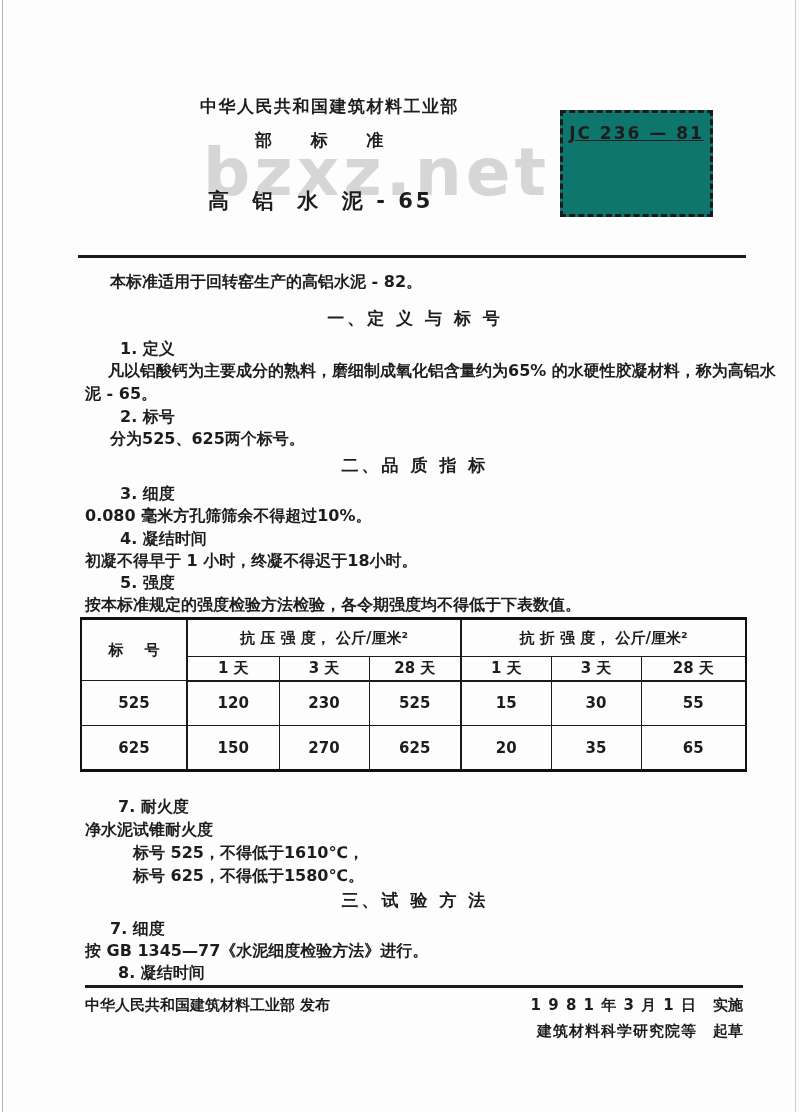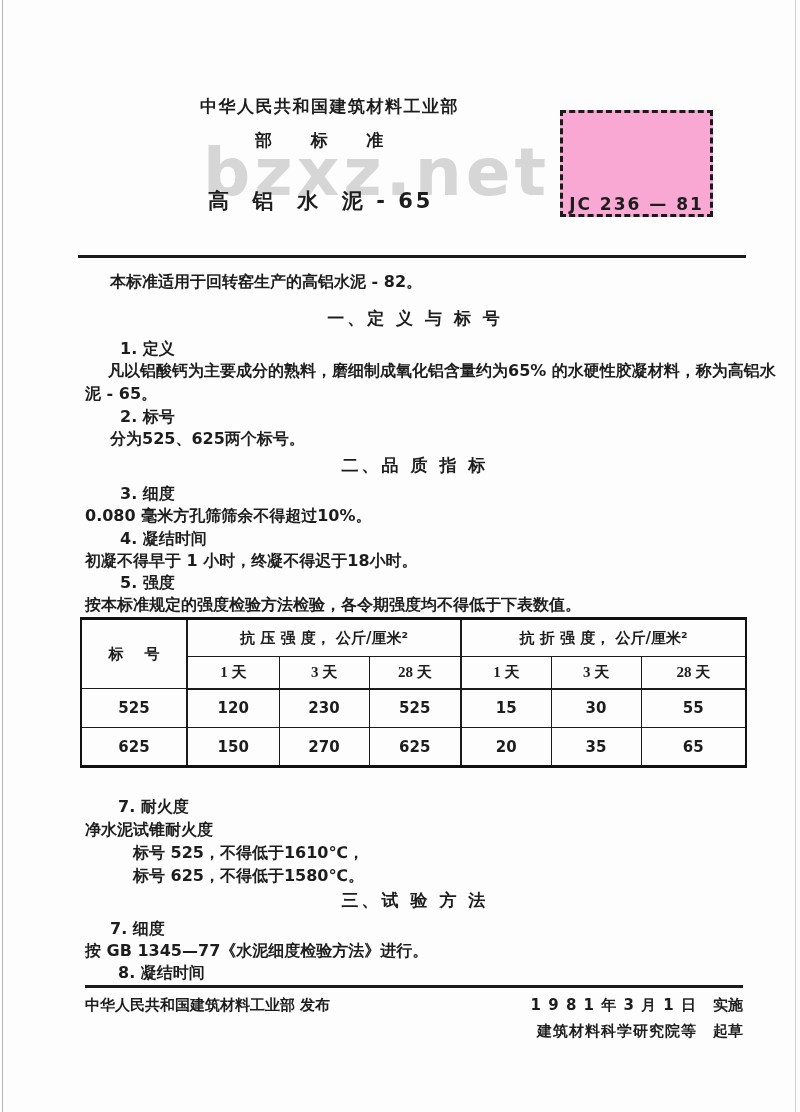--- a/index.html
+++ b/index.html
@@ -25,44 +25,45 @@
   .doctype  { left: 255px; top: 130px; font-size: 17px; font-weight: 700; letter-spacing: 3px; }
   .doctitle { left: 208px; top: 188px; font-size: 21px; font-weight: 700; letter-spacing: 3px; }
   .watermark {
     position: absolute; left: 203px; top: 134px;
     font-size: 66px; font-weight: 700; letter-spacing: 4px;
     color: #d6d6d6; white-space: pre; z-index: 0;
   }
   .zfront { z-index: 2; }
   .std-box {
     position: absolute; left: 560px; top: 110px; width: 153px; height: 107px;
-    border: 3px dashed #1a1a1a; background: #f9a8d4; z-index: 1;
-    display: flex; align-items: flex-end; justify-content: center;
+    border: 3px dashed #1a1a1a; background: #0f766e; z-index: 1;
+    display: flex; align-items: flex-start; justify-content: center;
     padding-top: 10px;
+    text-decoration: underline;
   }
   .std-box span { font-size: 17px; font-weight: 700; letter-spacing: 2px; white-space: pre; }
 
   .rule-top { position: absolute; left: 78px; top: 255px; width: 668px; height: 3px; background: #1b1b1b; }
   .heading { font-size: 17px; font-weight: 700; letter-spacing: 3px; }
 
   
   .tblwrap { position: absolute; left: 80px; top: 617px; }
   table { border-collapse: collapse; table-layout: fixed; width: 665px; }
   td {
     border: 1.5px solid #1b1b1b;
     text-align: center; vertical-align: middle;
     font-size: 15px; font-weight: 600; white-space: pre;
     overflow: hidden;
   }
   table { border: 2.5px solid #111; border-top-width: 3px; border-bottom-width: 3px; }
   td.glabel { border-right-width: 2.5px; }
   td.gdiv   { border-right-width: 2.5px; }
   tr.h1 td  { height: 38px; }
-  tr.h2 td  { height: 32px; border-bottom-width: 2.5px; font-family: Liberation Serif, serif; }
-  tr.dr td  { height: 39px; }
+  tr.h2 td  { height: 24px; border-bottom-width: 2.5px; }
+  tr.dr td  { height: 45px; }
 
   
   .rule-bot { position: absolute; left: 85px; top: 985px; width: 658px; height: 2.5px; background: #1b1b1b; }
   .f-left  { position: absolute; left: 85px;  top: 996px; }
   .f-right { position: absolute; right: 57px; top: 996px; }
   .f-line  { display: flex; margin-bottom: 7px; font-size: 15px; font-weight: 700; line-height: 1.25; }
   .f-left  .f-main { width: 215px; white-space: pre; }
   .f-right .f-line { justify-content: flex-end; }
   .f-right .f-main { white-space: pre; letter-spacing: 1px; margin-right: 16px; }
   .f-tag { white-space: pre; }

